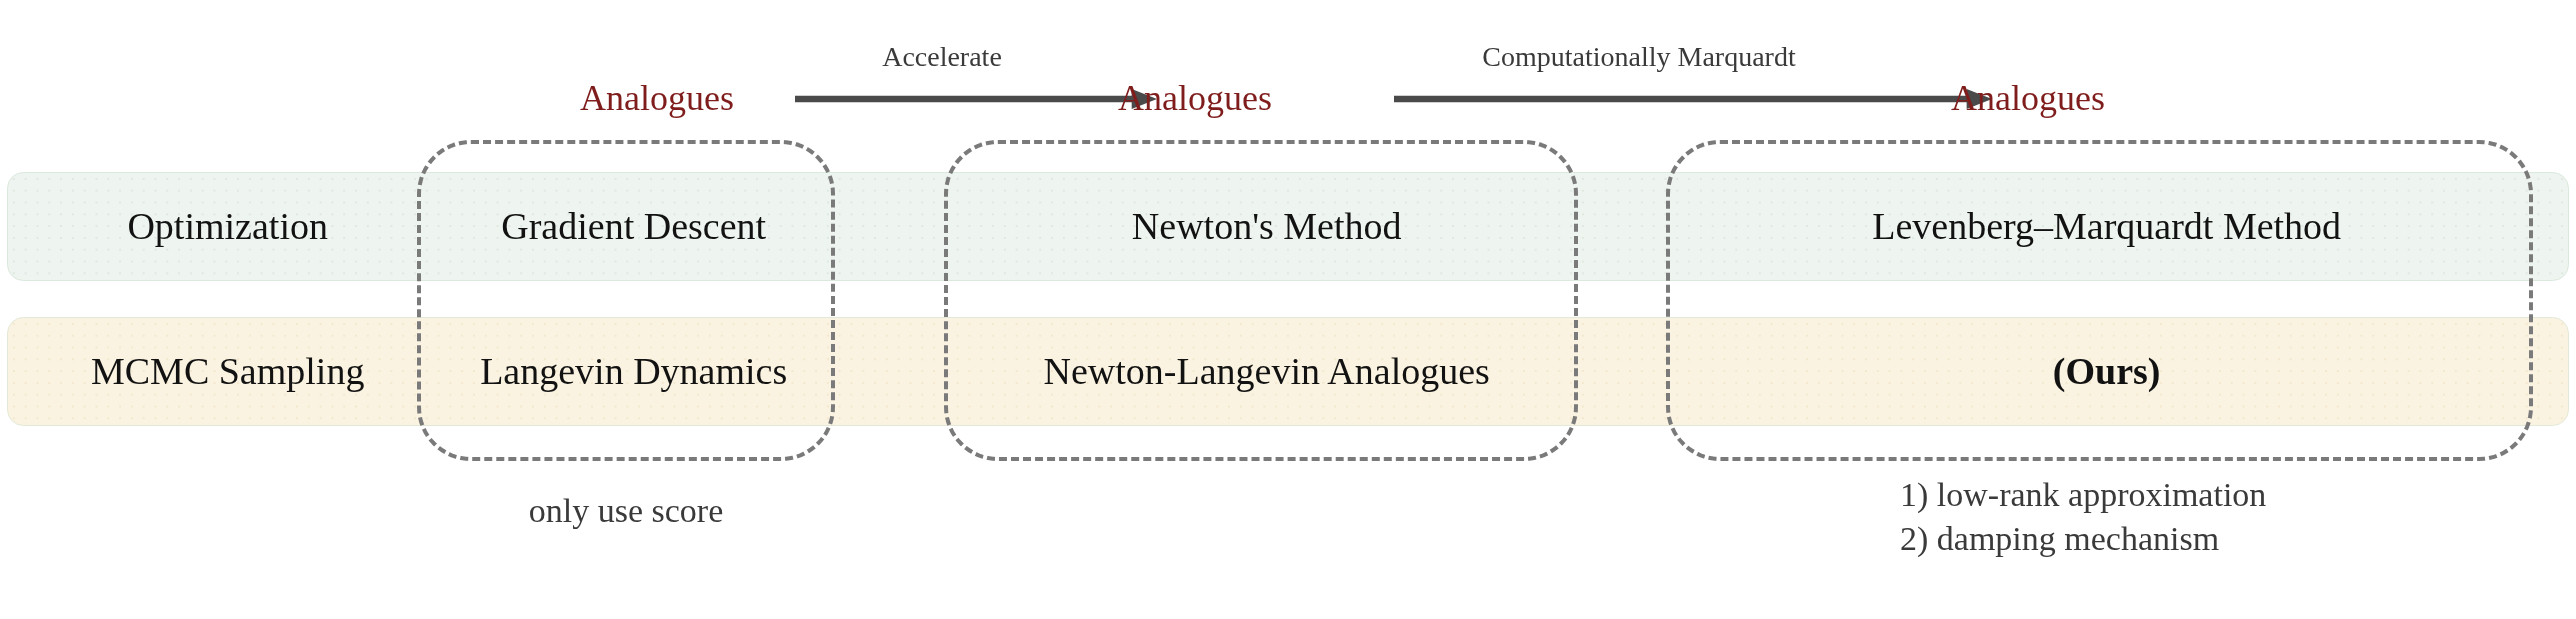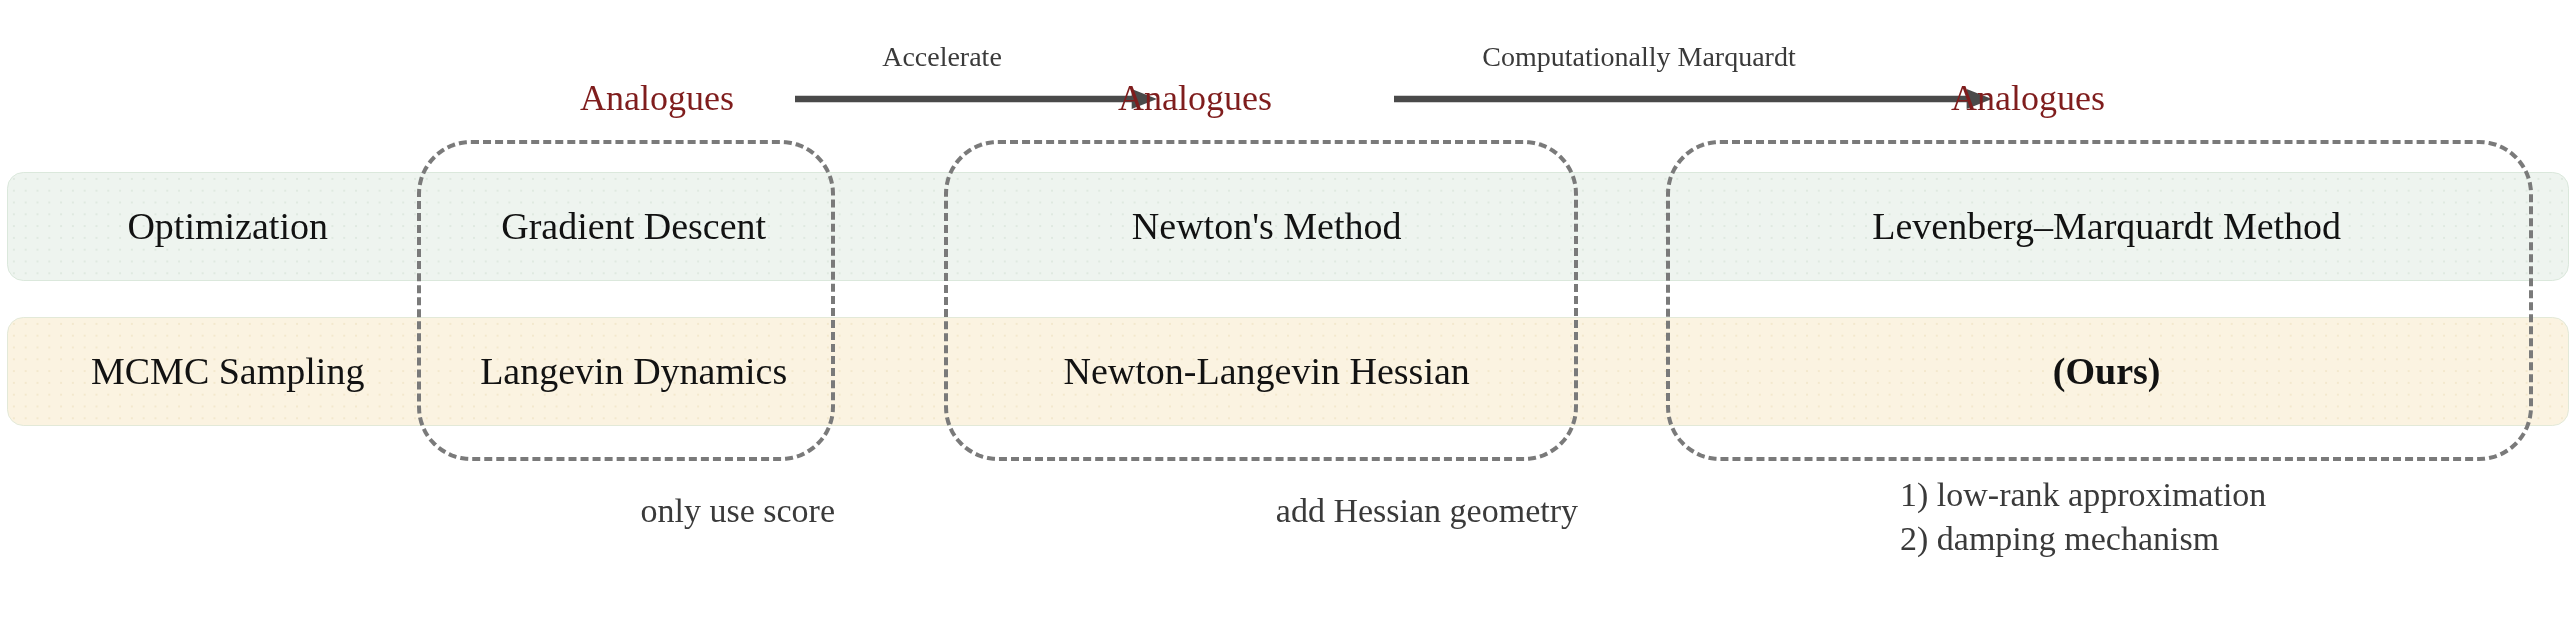--- a/index.html
+++ b/index.html
@@ -109,21 +109,21 @@
 
   
   .note {
     position: absolute;
     font-size: 34px;
     color: #3a3a3a;
     white-space: nowrap;
     line-height: 1.28;
     color: #3a3a3a;
   }
-  .note.centered { text-align: right; }
+  .note.centered { text-align: center; }
   .note.left { text-align: left; }
 </style>
 </head>
 <body>
 
 <div id="stage">
 
   <div class="analogue-label" style="left:521px; top:80px; width:272px;">Analogues</div>
 
   <div class="arrow-caption" style="left:797px; top:43px; width:290px;">Accelerate</div>
@@ -151,33 +151,32 @@
   <div class="band band-opt">
     <div class="cell col-cat">Optimization</div>
     <div class="cell col-c1">Gradient Descent</div>
     <div class="cell col-c2">Newton's Method</div>
     <div class="cell col-c3">Levenberg–Marquardt Method</div>
   </div>
 
   <div class="band band-mcmc">
     <div class="cell col-cat">MCMC Sampling</div>
     <div class="cell col-c1">Langevin Dynamics</div>
-    <div class="cell col-c2">Newton-Langevin Hessian</div>
+    <div class="cell col-c2">Newton-Langevin Analogues</div>
     <div class="cell col-c3 two-line">
       <span class="ours">(Ours)</span>
     </div>
   </div>
 
   <div class="group-box gb1"></div>
   <div class="group-box gb2"></div>
   <div class="group-box gb3"></div>
 
   <div class="note centered" style="left:417px; top:489px; width:418px;">only use score</div>
 
-  <div class="note centered" style="left:944px; top:489px; width:634px;">add Hessian geometry</div>
 
   <div class="note left" style="left:1900px; top:473px; width:688px;">
     <div>1) low-rank approximation</div>
     <div>2) damping mechanism</div>
   </div>
 
 </div>
 
 
 </body></html>

